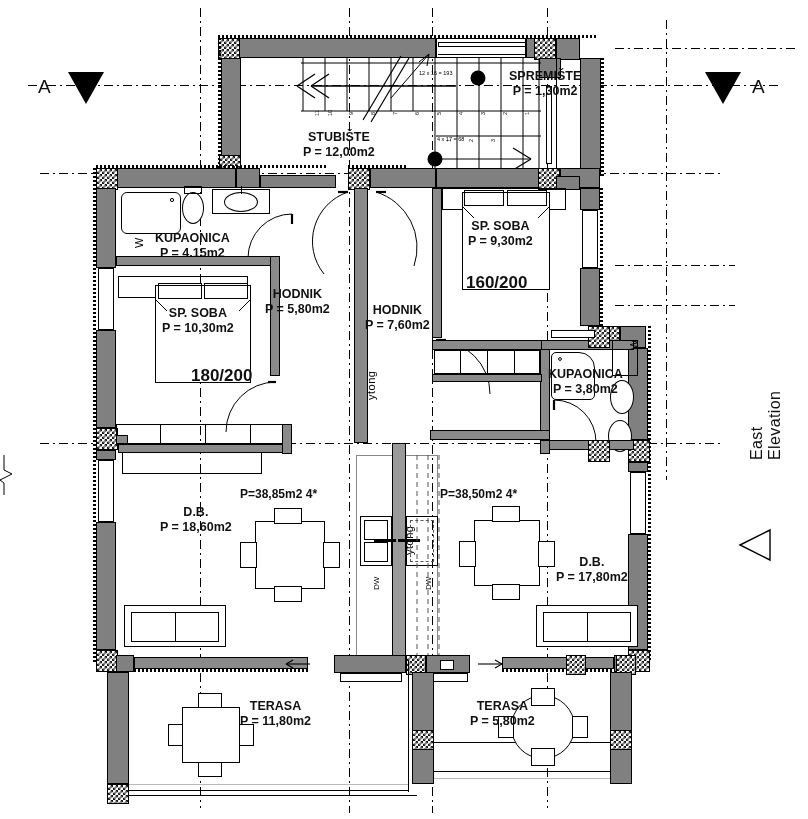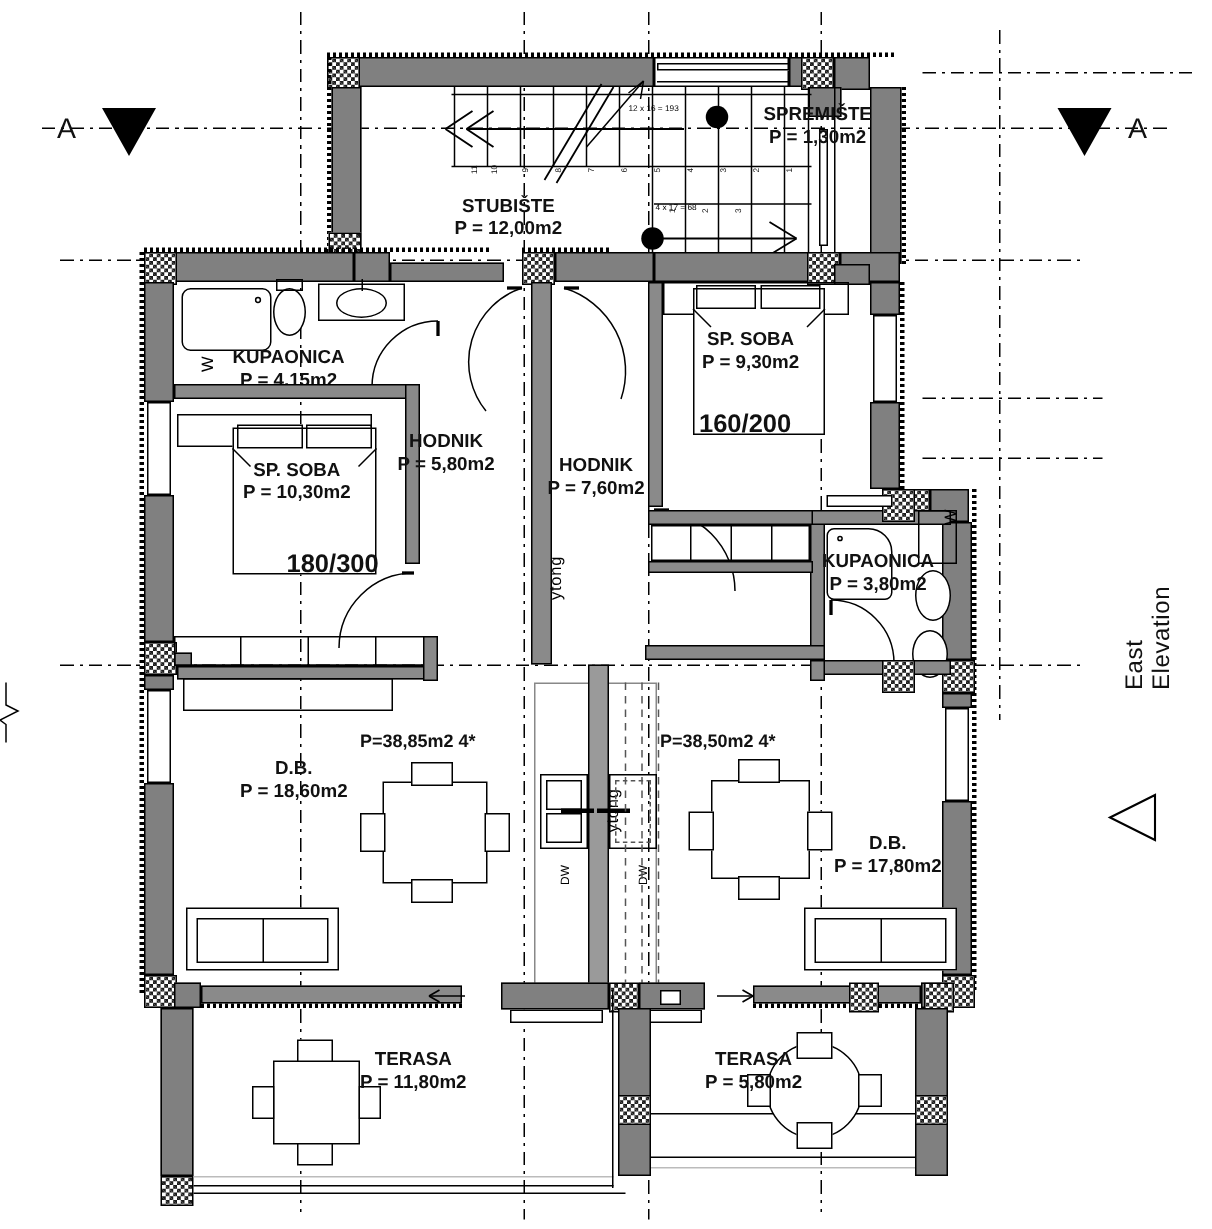--- a/index.html
+++ b/index.html
@@ -254,21 +254,21 @@
   <div class="bx" style="left:204px;top:283px;width:44px;height:16px;"></div>
   <div class="abs" style="left:155px;top:299px;">
     <svg width="98" height="14" viewBox="0 0 98 14">
       <path d="M0,0 L12,12 M96,0 L84,12" fill="none" stroke="#000" stroke-width="1"></path>
     </svg>
   </div>
   <div class="lbl lbl-room" style="left:162px;top:306px;">
     <div>SP. SOBA</div>
     <div>P = 10,30m2</div>
   </div>
-  <div class="lbl lbl-bed" style="left:191px;top:366px;">180/300</div>
+  <div class="lbl lbl-bed" style="left:191px;top:366px;">180/200</div>
 
   <div class="abs" style="left:224px;top:380px;">
     <svg width="54" height="54" viewBox="0 0 54 54">
       <path d="M52,2 A50,50 0 0,0 2,52" fill="none" stroke="#000" stroke-width="1"></path>
       <line x1="52" y1="2" x2="44" y2="2" stroke="#000" stroke-width="2.2"></line>
     </svg>
   </div>
 
   <div class="wall-thin" style="left:354px;top:188px;width:14px;height:255px;"></div>
   <div class="lbl-sm rot90 abs" style="left:365px;top:400px;letter-spacing:.5px;">ytong</div>

